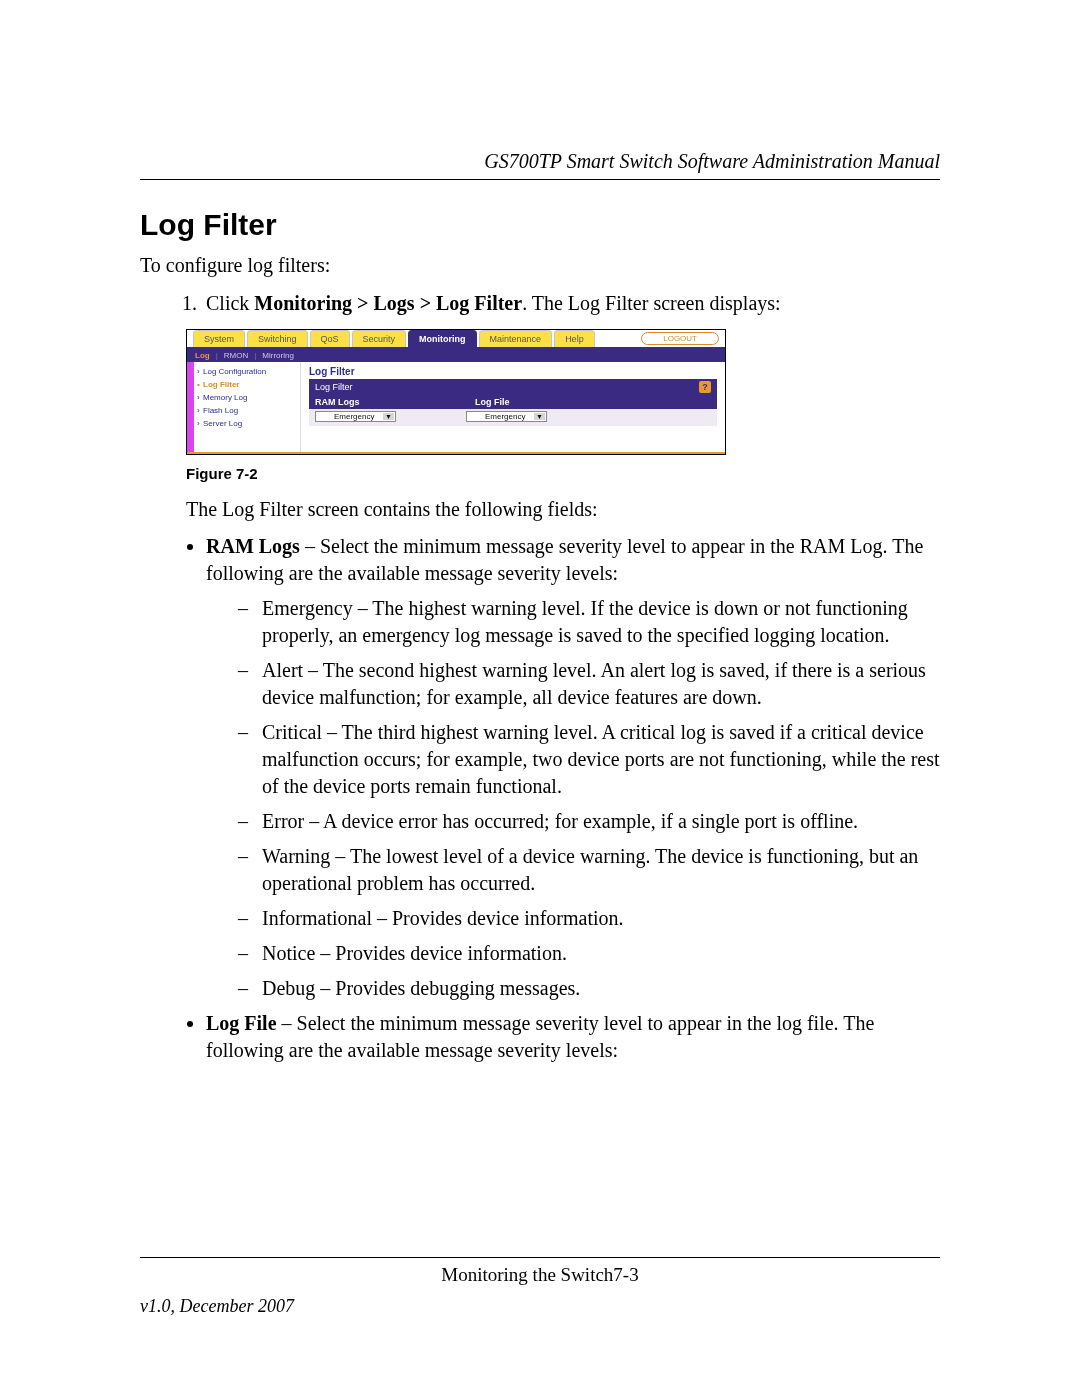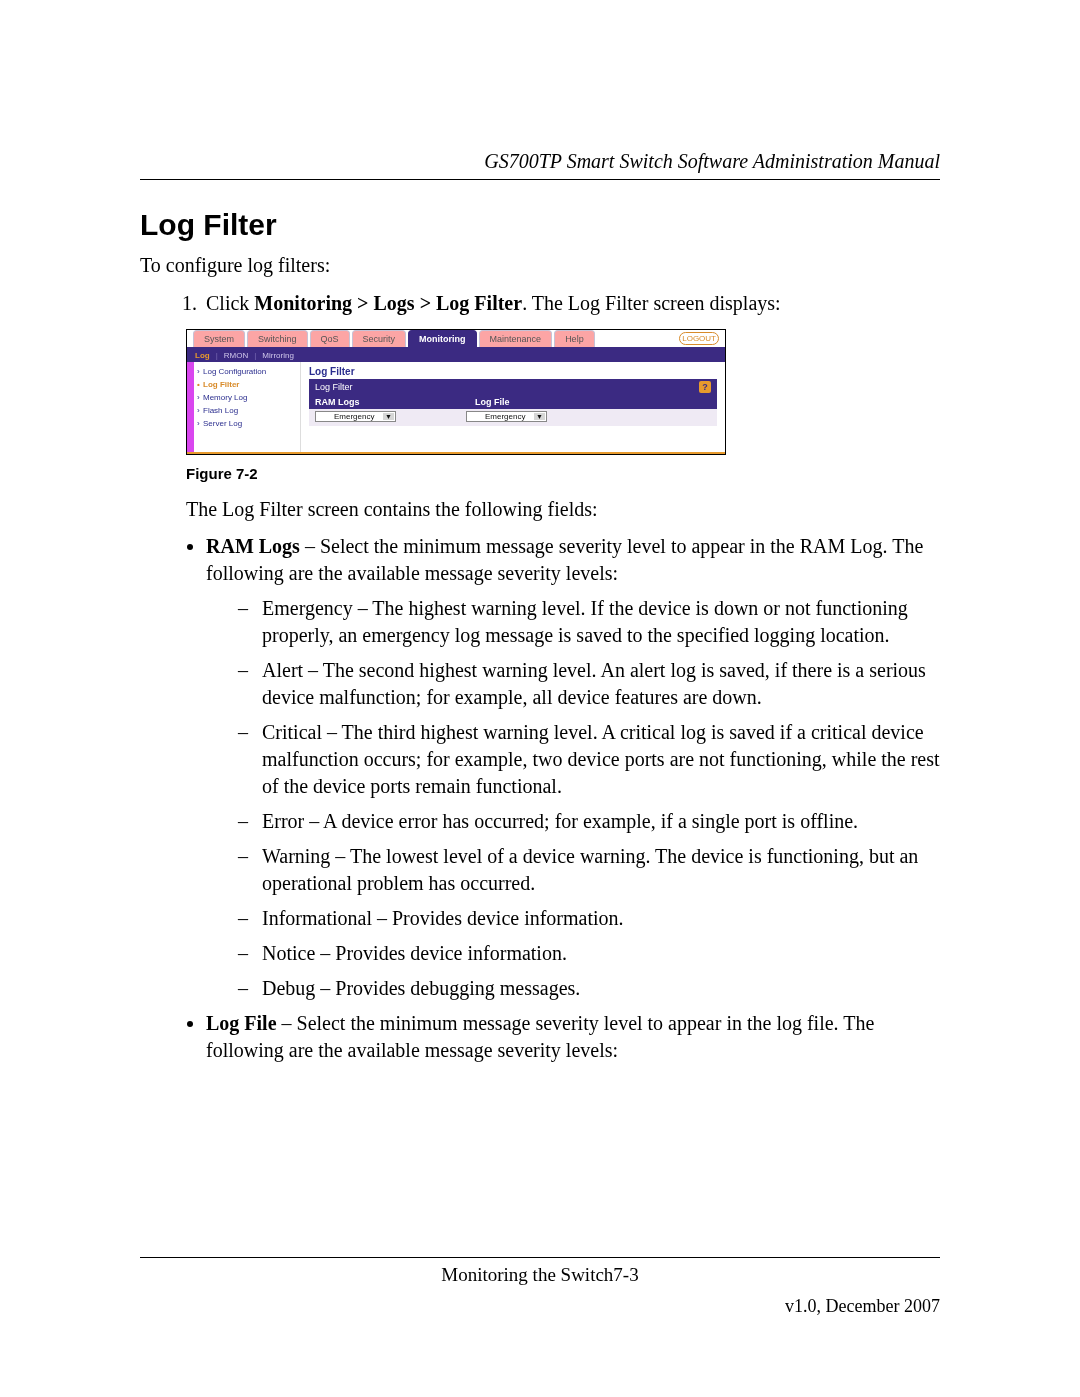--- a/index.html
+++ b/index.html
@@ -102,40 +102,40 @@
     display: flex;
     align-items: flex-end;
     background: #fff;
     padding: 0 6px;
     gap: 2px;
     border-bottom: 2px solid #3b2a82;
   }
   .tab {
     padding: 3px 10px;
     font-size: 9px;
-    background: #fca5a5;
+    background: #fde047;
     color: #555;
     border-top-left-radius: 4px;
     border-top-right-radius: 4px;
     border: 1px solid #c7c2d6;
     border-bottom: none;
   }
   .tab.active {
     background: #3b2a82;
     color: #fff;
     font-weight: bold;
     border-color: #3b2a82;
   }
   .logout-btn {
     margin-left: auto;
     align-self: center;
     border: 1px solid #d88b2a;
     color: #d88b2a;
     font-size: 8px;
-    padding: 1px 2px;
+    padding: 1px 21px;
     border-radius: 7px;
     background: #fff;
     text-transform: uppercase;
   }
   .subtab-row {
     background: #3b2a82;
     color: #fff;
     font-size: 8px;
     padding: 2px 8px;
     display: flex;
@@ -277,21 +277,22 @@
   .footer hr {
     border: none;
     border-top: 1.5px solid #000;
     margin: 0 0 6px 0;
   }
   .footer-row {
     display: flex;
     justify-content: center;
   }
   .footer-ver {
-    text-align: right;
+    text-align: left;
+    font-style: italic;
     font-size: 18px;
     margin-top: 10px;
   }
 </style>
 </head>
 <body>
 
 <div class="page">
 
   <div class="running-head">GS700TP Smart Switch Software Administration Manual</div>

